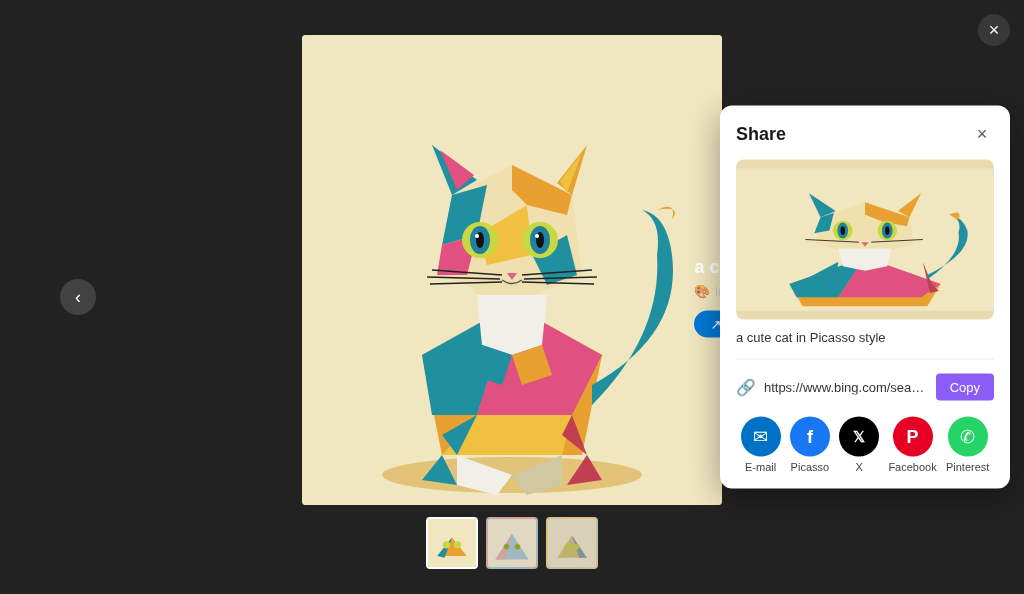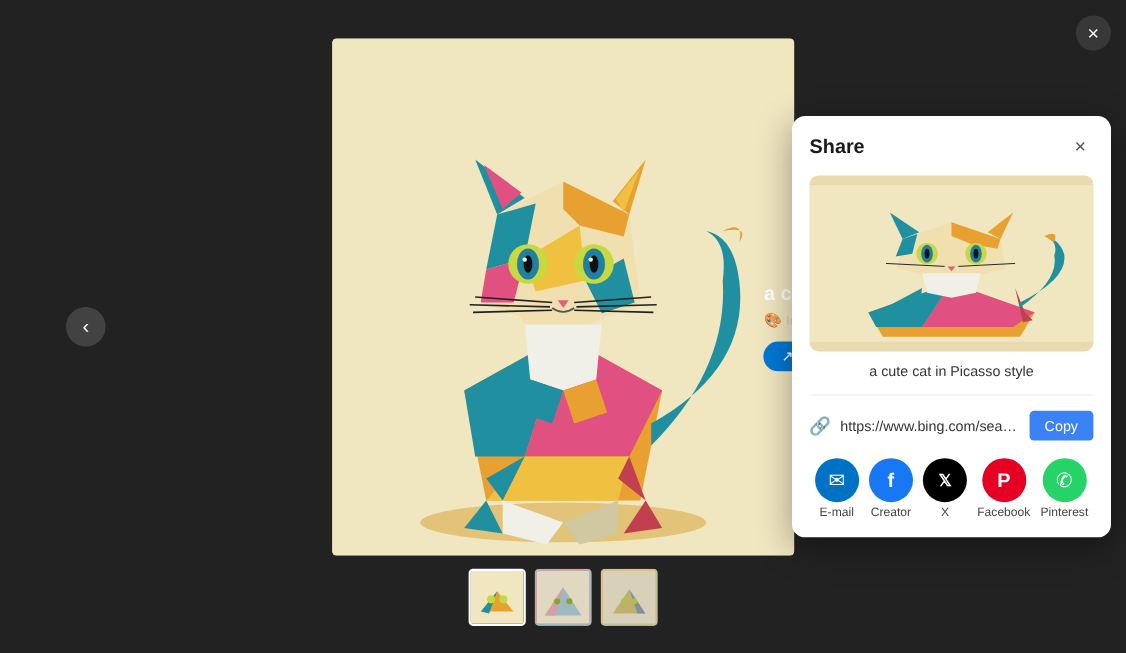--- a/index.html
+++ b/index.html
@@ -202,21 +202,20 @@
       width: 100%;
       height: 100%;
     }
 
     .share-image-caption {
       font-size: 13px;
       color: #333;
       margin-bottom: 14px;
       padding-bottom: 14px;
       border-bottom: 1px solid #eee;
-      text-align: center;
     }
 
     .share-link-row {
       display: flex;
       align-items: center;
       gap: 8px;
       margin-bottom: 16px;
     }
 
     .link-icon {
@@ -227,21 +226,21 @@
     .link-text {
       flex: 1;
       font-size: 13px;
       color: #333;
       white-space: nowrap;
       overflow: hidden;
       text-overflow: ellipsis;
     }
 
     .copy-btn {
-      background: #3b82f6;
+      background: #8b5cf6;
       color: #fff;
       border: none;
       border-radius: 4px;
       padding: 6px 14px;
       font-size: 13px;
       font-weight: 500;
       cursor: pointer;
       white-space: nowrap;
     }
 
@@ -454,21 +453,21 @@
       <button class="copy-btn">Copy</button>
     </div>
 
     <div class="share-social-row">
       <div class="social-item">
         <div class="social-icon email">✉</div>
         <span class="social-label">E-mail</span>
       </div>
       <div class="social-item">
         <div class="social-icon facebook" style="font-weight:700;">f</div>
-        <span class="social-label">Creator</span>
+        <span class="social-label">Picasso</span>
       </div>
       <div class="social-item">
         <div class="social-icon x" style="font-size:15px; font-weight:700;">𝕏</div>
         <span class="social-label">X</span>
       </div>
       <div class="social-item">
         <div class="social-icon pinterest" style="font-weight:700;">P</div>
         <span class="social-label">Facebook</span>
       </div>
       <div class="social-item">

